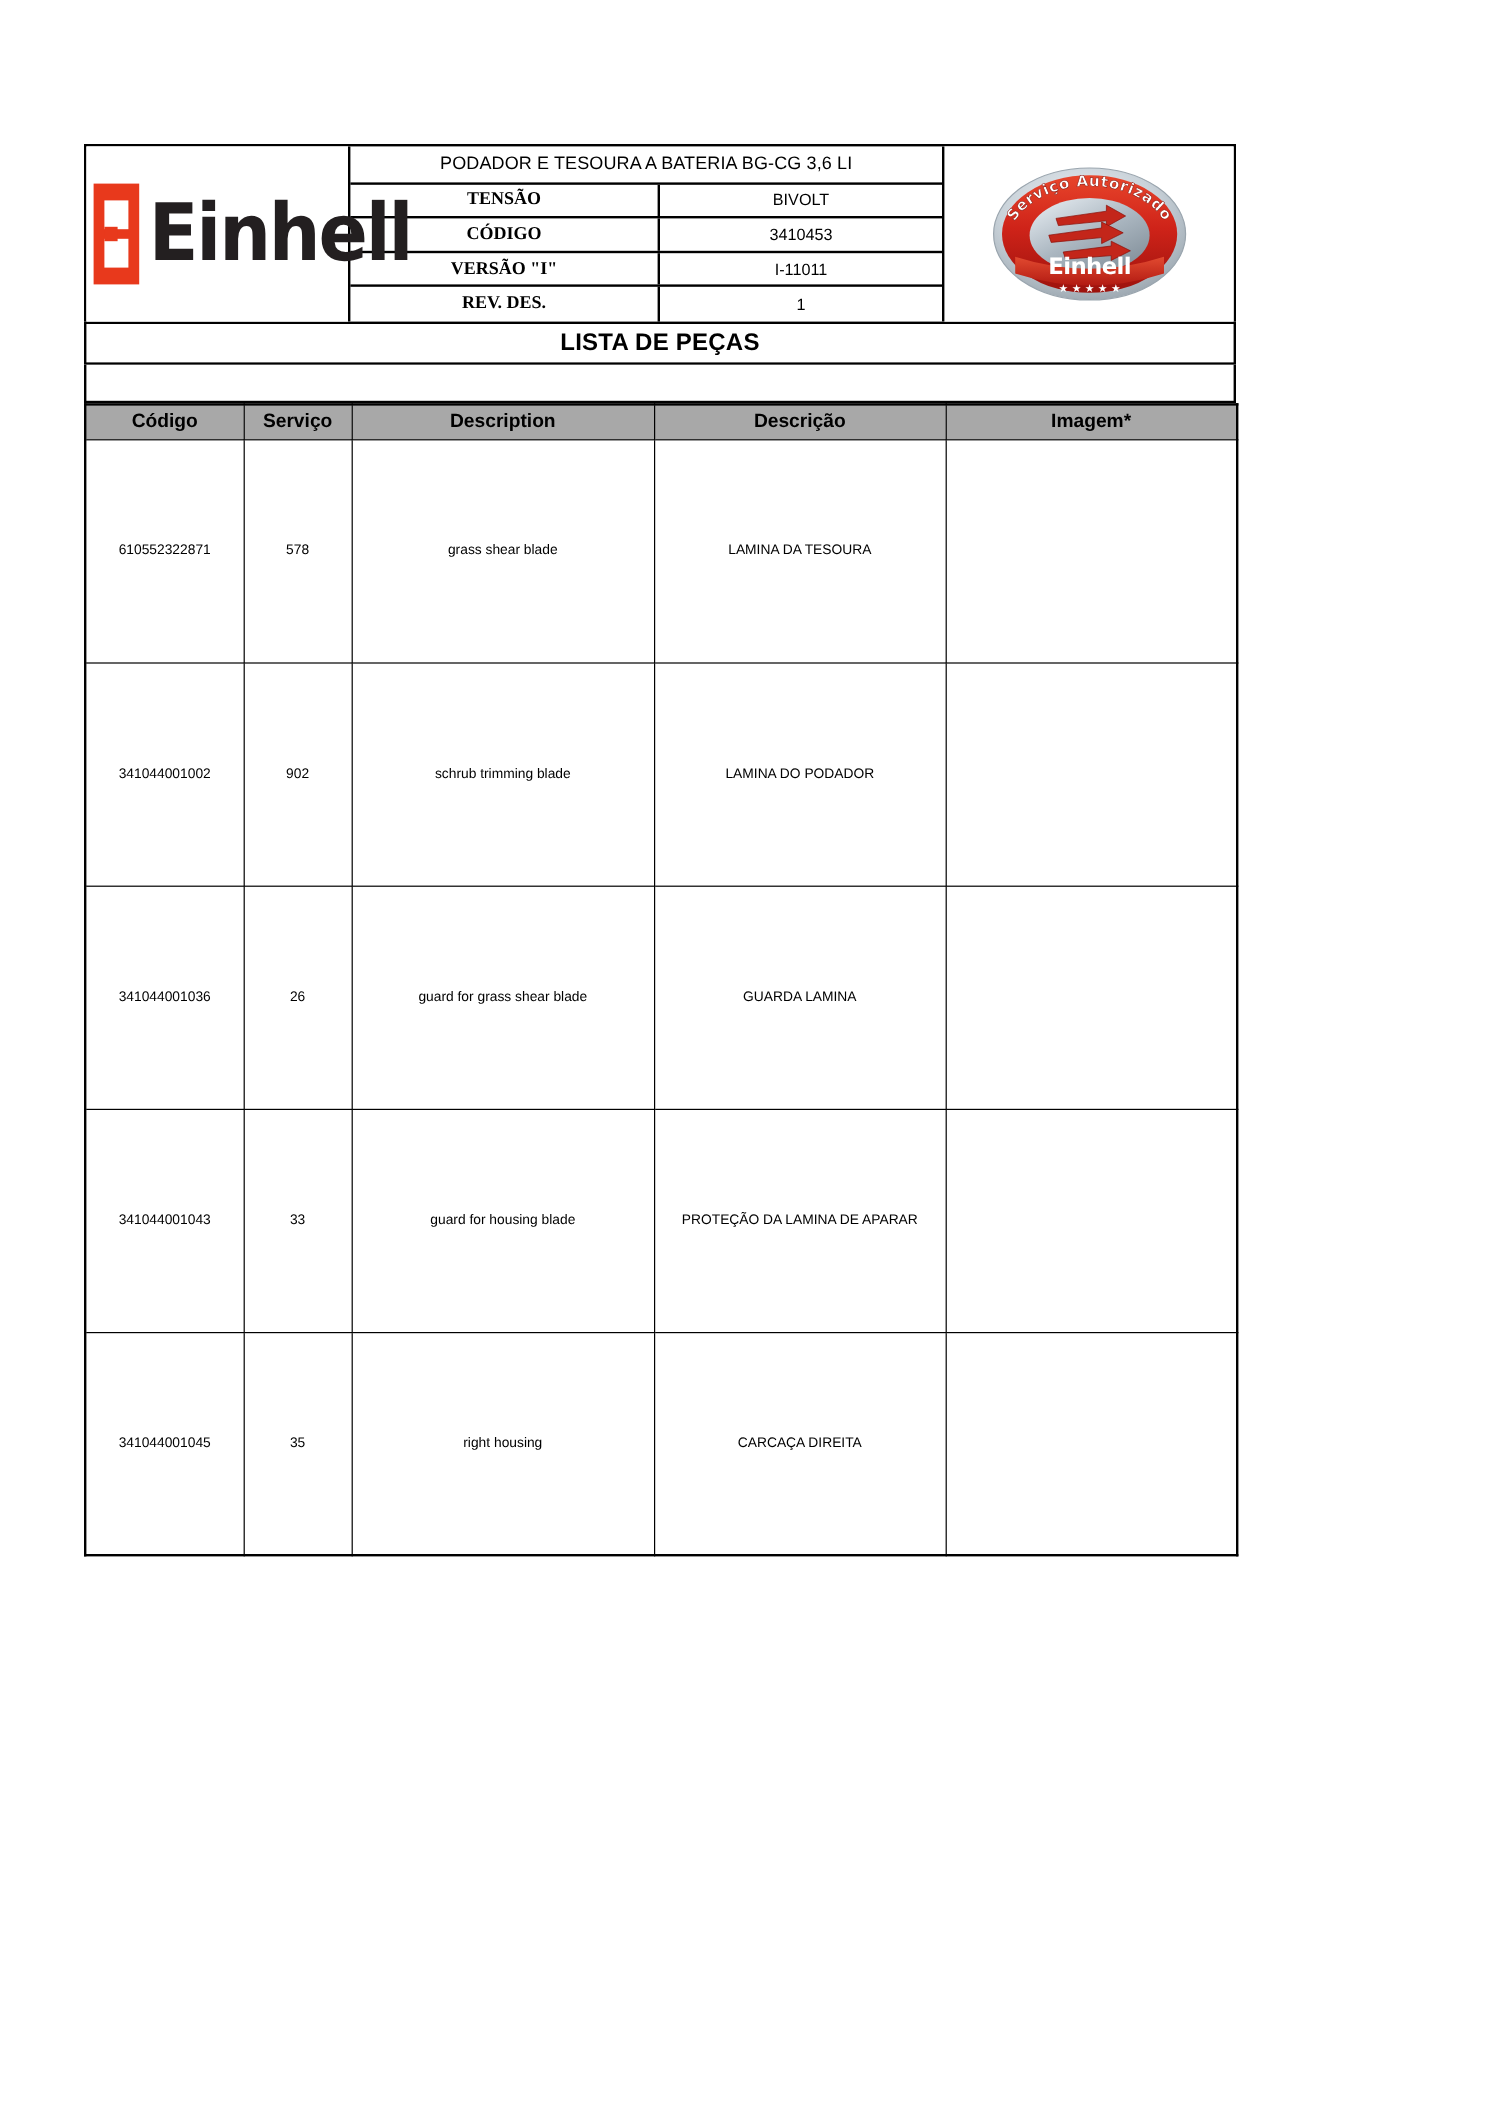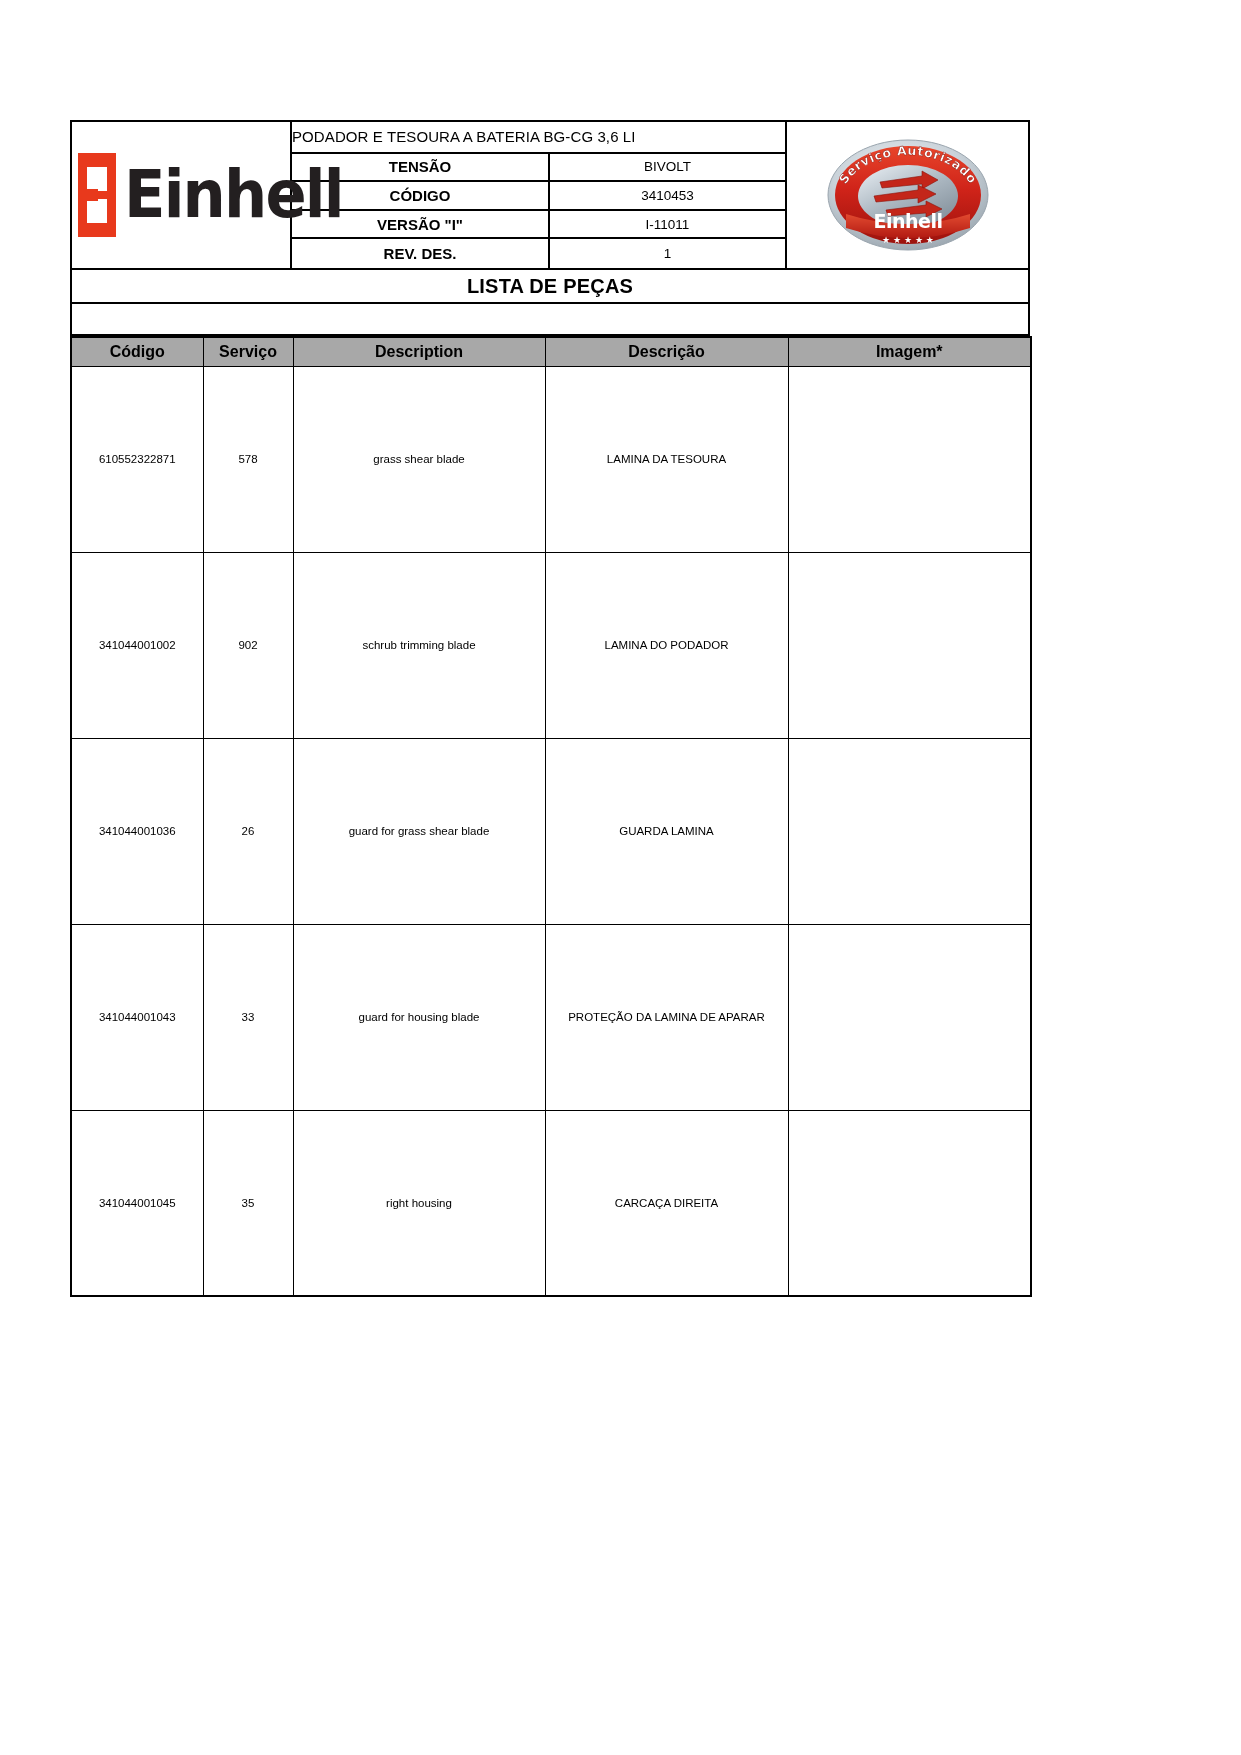--- a/index.html
+++ b/index.html
@@ -101,37 +101,39 @@
     flex-direction: column;
   }
   .spec-row {
     display: flex;
     border-bottom: 2.5px solid #000;
     height: 29px;
     align-items: center;
   }
   .spec-row:last-child { border-bottom: none; }
   .spec-title-row {
+    justify-content: center;
     height: 32px;
   }
   .spec-title {
     font-size: 15px;
     letter-spacing: 0.1px;
   }
   .spec-label {
     width: 258px;
     flex: none;
     text-align: center;
     font-weight: 700;
     font-size: 15px;
     border-right: 2.5px solid #000;
     height: 100%;
     display: flex;
     align-items: center;
     justify-content: center;
+    font-family: Liberation Serif, serif;
   }
   .spec-value {
     flex: 1 1 auto;
     text-align: center;
     font-size: 13.5px;
     height: 100%;
     display: flex;
     align-items: center;
     justify-content: center;
   }

